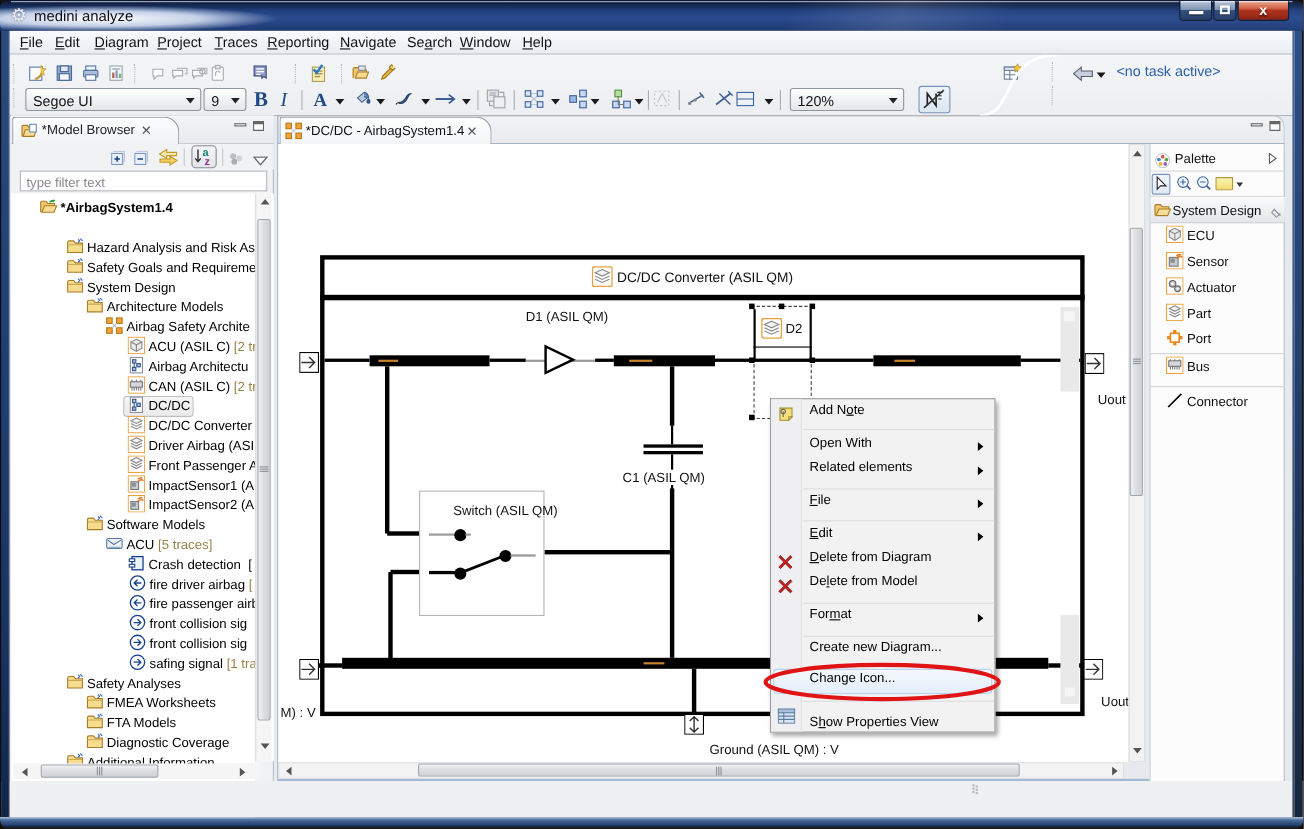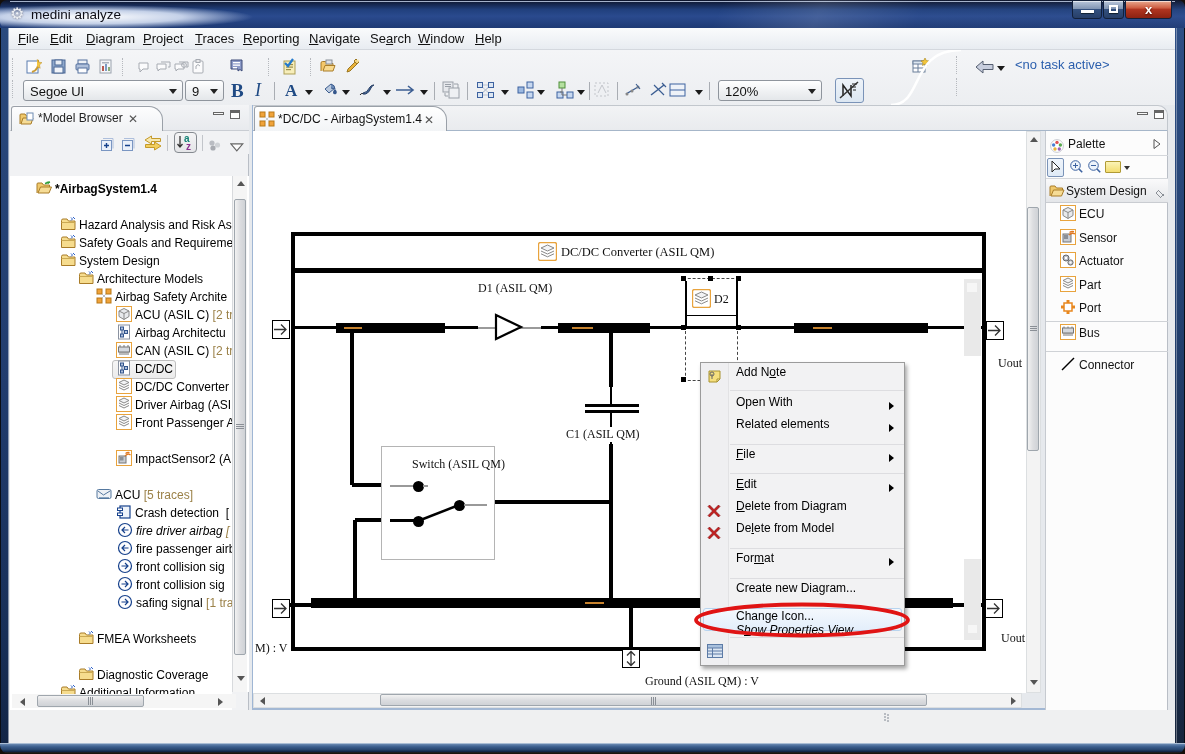--- a/index.html
+++ b/index.html
@@ -47,21 +47,21 @@
 .dim{color:#9b8148;}
 .ti16{position:absolute;top:0px;width:16px;height:16px;}
 #treevsb{left:222px;top:71px;width:15px;height:516px;background:#f5f5f5;border-left:1px solid #d8dadd;}
 #treehsb{left:2px;top:589px;width:224px;height:14px;background:#f5f5f5;}
 .sbthumb{position:absolute;background:linear-gradient(to right,#f2f2f2,#dcdde0 50%,#cfd2d6);border:1px solid #9fa6ad;border-radius:2px;}
 .sbthumbh{position:absolute;background:linear-gradient(to bottom,#f2f2f2,#dcdde0 50%,#cfd2d6);border:1px solid #9fa6ad;border-radius:2px;}
 .sbarr{position:absolute;width:0;height:0;}
 
 #edband{left:243px;top:0;width:916px;height:26px;background:linear-gradient(to bottom,#f2f3f5,#e9ebee);border:1px solid #c2c7cd;border-bottom:1px solid #a6b6c9;border-radius:2px 10px 0 0;}
 #edtab{left:1px;top:0px;width:193px;height:25px;background:linear-gradient(to bottom,#ffffff,#f2f4f6);border:1px solid #9aa0a8;border-bottom:none;border-radius:3px 14px 0 0;}
-#canvas{left:244px;top:26px;width:773px;height:562px;background:#fff;overflow:hidden;font-family:Liberation Serif, serif;}
+#canvas{left:244px;top:26px;width:773px;height:562px;background:#fff;overflow:hidden;}
 #edvsb{left:1017px;top:26px;width:15px;height:562px;background:#f3f3f3;border:1px solid #dcdfe1;}
 #edhsb{left:244px;top:588px;width:769px;height:15px;background:#f3f3f3;border:1px solid #dcdfe1;}
 
 #pal{left:1036px;top:26px;width:123px;height:579px;background:#fcfcfc;border-right:1px solid #b9bec6;border-left:1px solid #c6cad0;font-size:12px;}
 #edgeblue{left:243px;top:0px;width:1px;height:603px;background:#9fb6d4;}
 
 #statusbar{left:0;top:710px;width:1185px;height:33px;background:#eff0f1;}
 
 .blk{position:absolute;background:#000;}
 .dlabel{position:absolute;font-size:12px;color:#111;white-space:nowrap;}
@@ -382,20 +382,21 @@
         <div class="vsep" style="left:192px;top:4px;height:16px;background:#c2c5ca;"></div>
         <div class="abs" style="left:198px;top:6px;width:14px;height:12px;"><svg width="14" height="12">
               <circle cx="4" cy="4" r="2.6" fill="#b9bcc2"></circle>
               <circle cx="9.5" cy="6" r="2.6" fill="#cfd2d6"></circle>
               <circle cx="5" cy="9" r="2.6" fill="#a8abb1"></circle>
             </svg></div>
         <div class="abs" style="left:220px;top:7px;"><svg width="14" height="9">
               <path d="M0.8 0.8 h12 l-6 7z" fill="#fcfcfc" stroke="#666" stroke-width="1.2"></path>
             </svg></div>
       </div>
+      <input class="abs" id="lpfilter" value="type filter text" readonly="" style="">
       <div class="abs treebg"></div>
       <div class="abs" id="tree">
         <div class="abs" style="left:102px;top:184px;width:64px;height:19px;background:linear-gradient(to bottom,#f6f6f6,#ebebeb);border:1px solid #bfbfbf;border-radius:3px;"></div>
         <div class="trow" style="top:4px;">
             <span class="ti16" style="left:26px;"><svg width="17" height="16">
                 <path d="M1 13 V4 q0-1 1-1 h4 l1.5 2 h6 v2" fill="#f0c96d" stroke="#a97c28"></path>
                 <path d="M2 13 l2.5-6 h11 l-2.5 6 z" fill="#f6dc96" stroke="#a97c28"></path>
                 <path d="M10 2 h4 l-2 -0.5 z M10 2 l4 0 -1.5 2" fill="#2d9e3a"></path>
                 <path d="M9 3.5 l5-1.5" stroke="#2d9e3a" stroke-width="1.5"></path>
               </svg></span>
@@ -500,29 +501,46 @@
           </div>
         <div class="trow" style="top:238px;">
             <span class="ti16 istack" style="left:106px;"><svg width="16" height="16">
                 <rect x="0.5" y="0.5" width="15" height="15" fill="#fff" stroke="#e8a33d"></rect>
                 <path d="M8 2 L13 4.5 L8 7 L3 4.5 z" fill="#f2f3f5" stroke="#888"></path>
                 <path d="M3 7 L8 9.5 L13 7" fill="none" stroke="#888"></path>
                 <path d="M3 9.5 L8 12 L13 9.5" fill="none" stroke="#888"></path>
               </svg></span>
             <span class="lbl" style="left:125px;">Front Passenger A</span>
           </div>
+        <div class="trow" style="top:256px;">
+            <span class="ti16 isens" style="left:106px;"><svg width="16" height="16">
+                <rect x="0.5" y="0.5" width="15" height="15" fill="#fff" stroke="#e8a33d"></rect>
+                <rect x="3" y="6" width="7" height="7" fill="#c8ccd2" stroke="#777"></rect>
+                <rect x="4" y="7" width="3.5" height="3.5" fill="#8a8f96"></rect>
+                <path d="M9 6 q3-3 5.5-1 M9.5 3.5 q2-1.5 4-0.8" stroke="#e07820" stroke-width="1.3" fill="none"></path>
+              </svg></span>
+            <span class="lbl" style="left:125px;">ImpactSensor1 (A</span>
+          </div>
         <div class="trow" style="top:274px;">
             <span class="ti16 isens" style="left:106px;"><svg width="16" height="16">
                 <rect x="0.5" y="0.5" width="15" height="15" fill="#fff" stroke="#e8a33d"></rect>
                 <rect x="3" y="6" width="7" height="7" fill="#c8ccd2" stroke="#777"></rect>
                 <rect x="4" y="7" width="3.5" height="3.5" fill="#8a8f96"></rect>
                 <path d="M9 6 q3-3 5.5-1 M9.5 3.5 q2-1.5 4-0.8" stroke="#e07820" stroke-width="1.3" fill="none"></path>
               </svg></span>
             <span class="lbl" style="left:125px;">ImpactSensor2 (A</span>
           </div>
+        <div class="trow" style="top:292px;">
+            <span class="ti16 ifold" style="left:68px;"><svg width="17" height="16">
+                <path d="M1.5 13.5 v-9 q0-1.5 1.5-1.5 h4 l1.5 2 h6.5 v8.5 z" fill="#f6dc8e" stroke="#a97c28"></path>
+                <path d="M1.5 6.5 h13.5" stroke="#caa953"></path>
+                <path d="M11 1.5 l1.5 1.5 -1.5 1.5 M13 1 l2 2" stroke="#2e62c8" fill="none"></path>
+              </svg></span>
+            <span class="lbl" style="left:87px;">Software Models</span>
+          </div>
         <div class="trow" style="top:310px;">
             <span class="ti16" style="left:86px;"><svg width="17" height="16">
                 <rect x="1" y="3.5" width="14" height="9" rx="1.5" fill="#eef1f5" stroke="#55789f"></rect>
                 <path d="M2 5 l5.5 4 L14 5" fill="none" stroke="#55789f"></path>
                 <path d="M3 11.5 h10" stroke="#8aa4bf"></path>
               </svg></span>
             <span class="lbl" style="left:105px;">ACU <span class="dim">[5 traces]</span></span>
           </div>
         <div class="trow" style="top:328px;">
             <span class="ti16" style="left:106px;"><svg width="16" height="16">
@@ -530,21 +548,21 @@
                 <rect x="1.5" y="4" width="5" height="2.5" fill="#fff" stroke="#16418c"></rect>
                 <rect x="1.5" y="9" width="5" height="2.5" fill="#fff" stroke="#16418c"></rect>
               </svg></span>
             <span class="lbl" style="left:125px;">Crash detection&nbsp; [</span>
           </div>
         <div class="trow" style="top:346px;">
             <span class="ti16 icin" style="left:107px;"><svg width="16" height="16">
                 <circle cx="8" cy="8" r="6.5" fill="#fdfdfe" stroke="#16418c" stroke-width="1.2"></circle>
                 <path d="M11.5 8 h-6 M8 5 l-3 3 3 3" stroke="#16418c" stroke-width="1.2" fill="none"></path>
               </svg></span>
-            <span class="lbl" style="left:126px;font-style:italic;">fire driver airbag <span class="dim">[</span></span>
+            <span class="lbl" style="left:126px;">fire driver airbag <span class="dim">[</span></span>
           </div>
         <div class="trow" style="top:364px;">
             <span class="ti16 icin" style="left:107px;"><svg width="16" height="16">
                 <circle cx="8" cy="8" r="6.5" fill="#fdfdfe" stroke="#16418c" stroke-width="1.2"></circle>
                 <path d="M11.5 8 h-6 M8 5 l-3 3 3 3" stroke="#16418c" stroke-width="1.2" fill="none"></path>
               </svg></span>
             <span class="lbl" style="left:126px;">fire passenger airb</span>
           </div>
         <div class="trow" style="top:382px;">
             <span class="ti16 icout" style="left:107px;"><svg width="16" height="16">
@@ -559,28 +577,44 @@
                 <path d="M4.5 8 h6 M8 5 l3 3 -3 3" stroke="#16418c" stroke-width="1.2" fill="none"></path>
               </svg></span>
             <span class="lbl" style="left:126px;">front collision sig</span>
           </div>
         <div class="trow" style="top:418px;">
             <span class="ti16 icout" style="left:107px;"><svg width="16" height="16">
                 <circle cx="8" cy="8" r="6.5" fill="#fdfdfe" stroke="#16418c" stroke-width="1.2"></circle>
                 <path d="M4.5 8 h6 M8 5 l3 3 -3 3" stroke="#16418c" stroke-width="1.2" fill="none"></path>
               </svg></span>
             <span class="lbl" style="left:126px;">safing signal <span class="dim">[1 tra</span></span>
+          </div>
+        <div class="trow" style="top:436px;">
+            <span class="ti16 ifold" style="left:50px;"><svg width="17" height="16">
+                <path d="M1.5 13.5 v-9 q0-1.5 1.5-1.5 h4 l1.5 2 h6.5 v8.5 z" fill="#f6dc8e" stroke="#a97c28"></path>
+                <path d="M1.5 6.5 h13.5" stroke="#caa953"></path>
+                <path d="M11 1.5 l1.5 1.5 -1.5 1.5 M13 1 l2 2" stroke="#2e62c8" fill="none"></path>
+              </svg></span>
+            <span class="lbl" style="left:69px;">Safety Analyses</span>
           </div>
         <div class="trow" style="top:454px;">
             <span class="ti16 ifold" style="left:68px;"><svg width="17" height="16">
                 <path d="M1.5 13.5 v-9 q0-1.5 1.5-1.5 h4 l1.5 2 h6.5 v8.5 z" fill="#f6dc8e" stroke="#a97c28"></path>
                 <path d="M1.5 6.5 h13.5" stroke="#caa953"></path>
                 <path d="M11 1.5 l1.5 1.5 -1.5 1.5 M13 1 l2 2" stroke="#2e62c8" fill="none"></path>
               </svg></span>
             <span class="lbl" style="left:87px;">FMEA Worksheets</span>
+          </div>
+        <div class="trow" style="top:472px;">
+            <span class="ti16 ifold" style="left:68px;"><svg width="17" height="16">
+                <path d="M1.5 13.5 v-9 q0-1.5 1.5-1.5 h4 l1.5 2 h6.5 v8.5 z" fill="#f6dc8e" stroke="#a97c28"></path>
+                <path d="M1.5 6.5 h13.5" stroke="#caa953"></path>
+                <path d="M11 1.5 l1.5 1.5 -1.5 1.5 M13 1 l2 2" stroke="#2e62c8" fill="none"></path>
+              </svg></span>
+            <span class="lbl" style="left:87px;">FTA Models</span>
           </div>
         <div class="trow" style="top:490px;">
             <span class="ti16 ifold" style="left:68px;"><svg width="17" height="16">
                 <path d="M1.5 13.5 v-9 q0-1.5 1.5-1.5 h4 l1.5 2 h6.5 v8.5 z" fill="#f6dc8e" stroke="#a97c28"></path>
                 <path d="M1.5 6.5 h13.5" stroke="#caa953"></path>
                 <path d="M11 1.5 l1.5 1.5 -1.5 1.5 M13 1 l2 2" stroke="#2e62c8" fill="none"></path>
               </svg></span>
             <span class="lbl" style="left:87px;">Diagnostic Coverage</span>
           </div>
         <div class="trow" style="top:508px;">
@@ -885,21 +919,21 @@
     <div class="csep" style="top:215px;"></div>
     <div class="ci" style="top:218px;">Create new Diagram...</div>
     <div class="abs" style="left:2px;top:245px;width:199px;height:23px;border:1px solid #b8d4ef;border-radius:3px;background:linear-gradient(to bottom,#f4f8fd,#e3eefb);"></div>
     <div class="ci" style="top:246px;">Change Icon...</div>
     <div class="csep" style="top:274px;"></div>
     <div class="abs" style="left:6px;top:281px;width:16px;height:14px;"><svg width="16" height="14">
           <rect x="0.5" y="0.5" width="15" height="13" fill="#dce6f2" stroke="#5c7ba6"></rect>
           <rect x="0.5" y="0.5" width="15" height="3.5" fill="#a8c0dd" stroke="#5c7ba6"></rect>
           <path d="M5.5 4 v9.5 M0.5 7 h15 M0.5 10 h15" stroke="#5c7ba6"></path>
         </svg></div>
-    <div class="ci" style="top:260px;font-style:italic;">S<u>h</u>ow Properties View</div>
+    <div class="ci" style="top:286px;">S<u>h</u>ow Properties View</div>
   </div>
   <svg class="abs" style="left:690px;top:598px;" width="235" height="48">
       <ellipse cx="112" cy="22" rx="106" ry="15.5" fill="none" stroke="#e01414" stroke-width="3.8"></ellipse>
     </svg>
   <div class="abs" id="lborder"></div>
   <div class="abs" id="rborder"></div>
   <div class="abs" id="bborder"></div>
 </div>
 
 </body></html>

